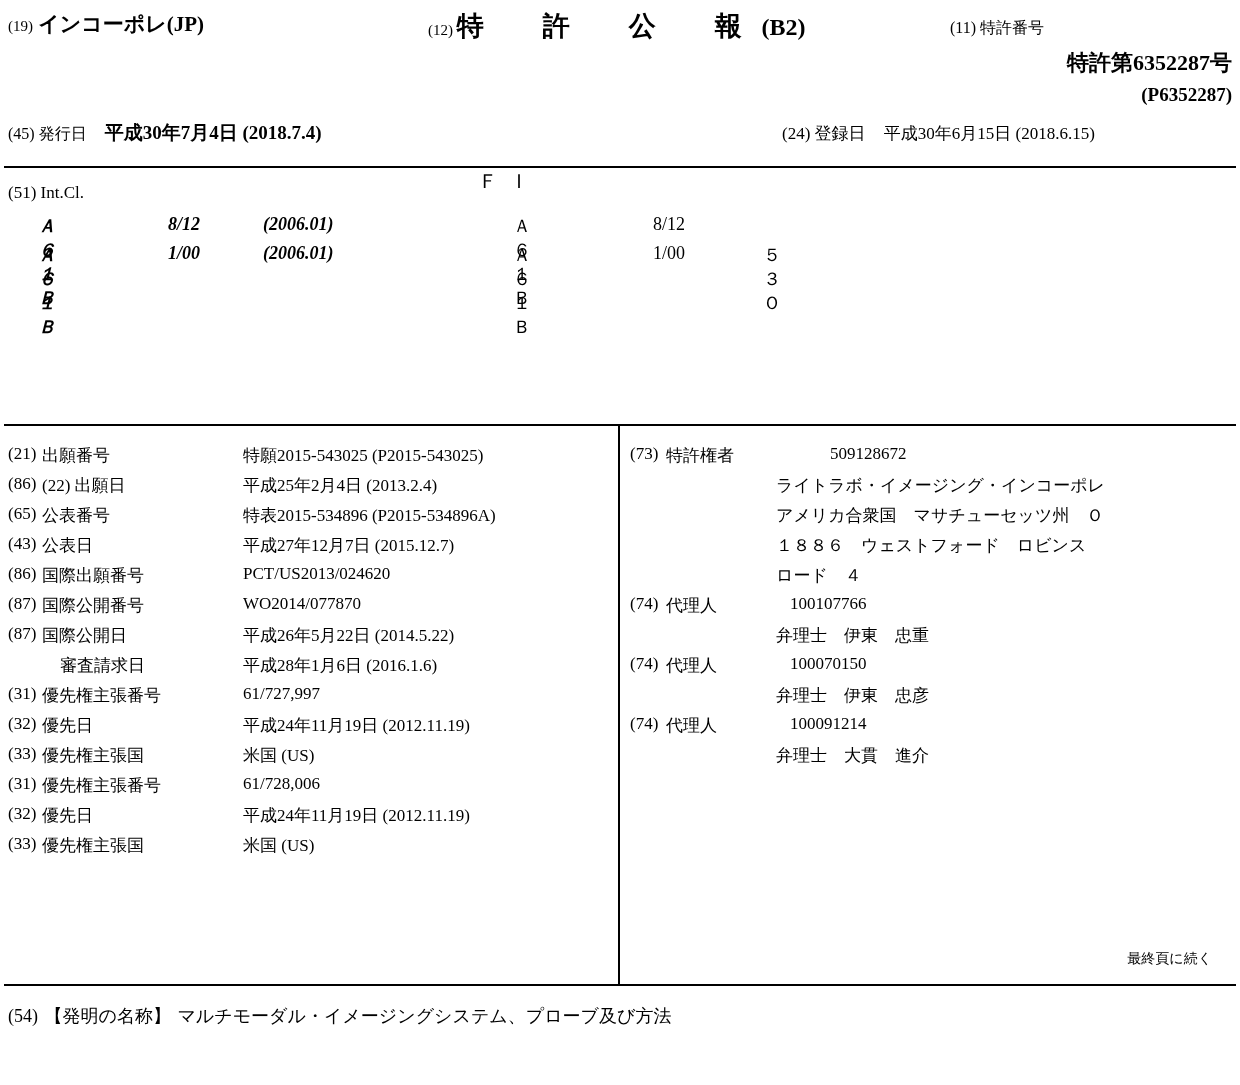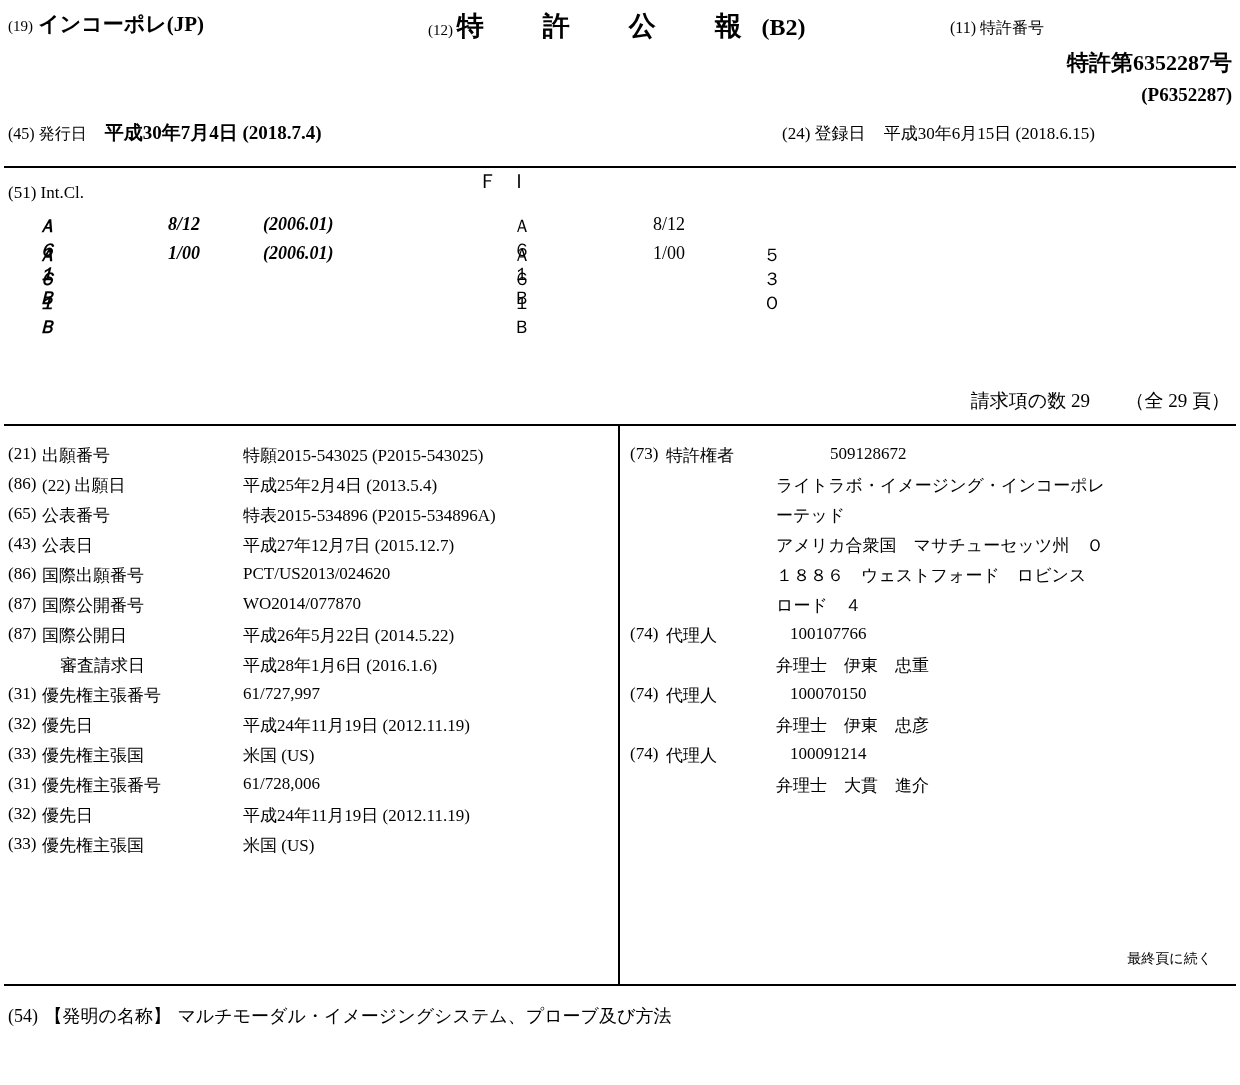--- a/index.html
+++ b/index.html
@@ -233,43 +233,37 @@
     <div class="ipc-row">
       <span class="ipc-cls">Ａ６１Ｂ</span>
       <span class="ipc-grp">1/00</span>
       <span class="ipc-ver">(2006.01)</span>
       <span class="fi-cls">Ａ６１Ｂ</span>
       <span class="fi-grp">1/00</span>
       <span class="fi-ext">５３Ｏ</span>
     </div>
   </div>
 
-  <div class="abs claims">
-    <span>請求項の数</span>
-    <span>29</span>
-    <span class="gap"></span>
-    <span>（全 29 頁）</span>
-  </div>
 
   <div class="abs rule" style="top:424px;"></div>
   <div class="abs rule" style="top:984px;"></div>
   <div class="abs vrule" style="top:424px; height:562px;"></div>
 
   <div class="abs bib-left">
 
     <div class="bib-row">
       <span class="bib-tag">(21)</span>
       <span class="bib-label">出願番号</span>
       <span class="bib-val">特願2015-543025 (P2015-543025)</span>
     </div>
 
     <div class="bib-row">
       <span class="bib-tag">(86)</span>
       <span class="bib-label">(22) 出願日</span>
-      <span class="bib-val">平成25年2月4日 (2013.5.4)</span>
+      <span class="bib-val">平成25年2月4日 (2013.2.4)</span>
     </div>
 
     <div class="bib-row">
       <span class="bib-tag">(65)</span>
       <span class="bib-label">公表番号</span>
       <span class="bib-val">特表2015-534896 (P2015-534896A)</span>
     </div>
 
     <div class="bib-row">
       <span class="bib-tag">(43)</span>
@@ -341,23 +335,20 @@
 
   <div class="abs bib-right">
 
     <div class="bib-row">
       <span class="bib-tag">(73)</span>
       <span class="bib-label">特許権者</span>
       <span class="bib-val" style="left:200px;">509128672</span>
     </div>
     <div class="bib-cont">
       <span>ライトラボ・イメージング・インコーポレ</span>
-    </div>
-    <div class="bib-cont">
-      <span>ーテッド</span>
     </div>
     <div class="bib-cont">
       <span>アメリカ合衆国　マサチューセッツ州　Ｏ</span>
     </div>
     <div class="bib-cont">
       <span>１８８６　ウェストフォード　ロビンス</span>
     </div>
     <div class="bib-cont">
       <span>ロード　４</span>
     </div>

